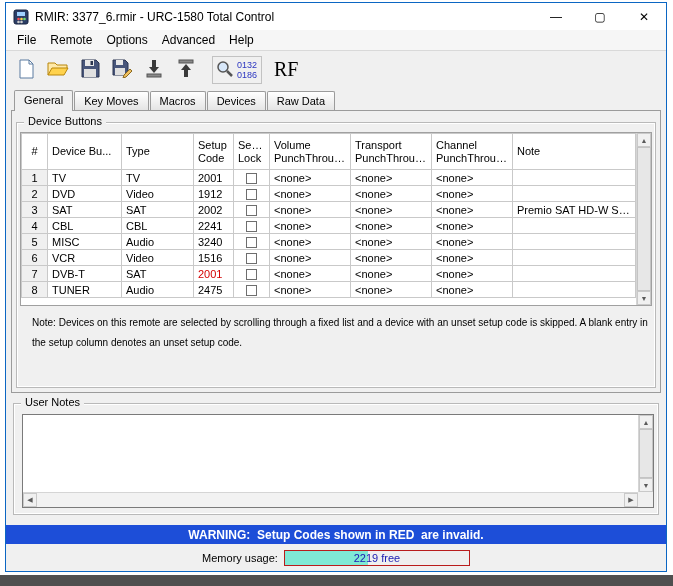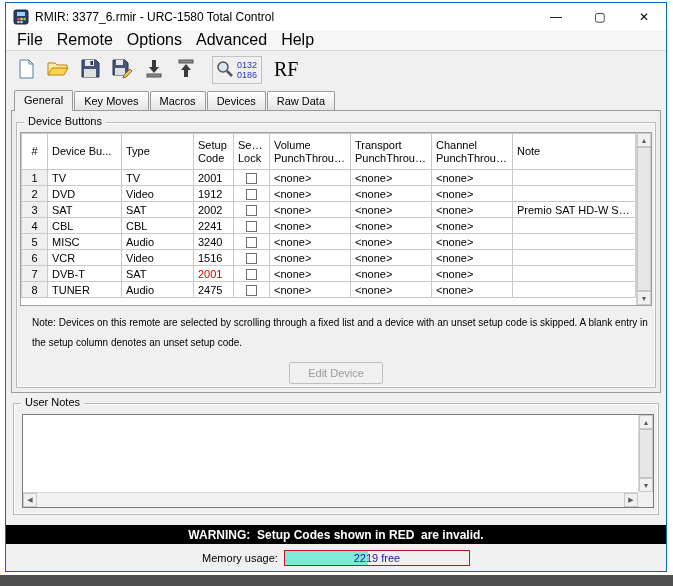--- a/index.html
+++ b/index.html
@@ -21,21 +21,21 @@
 
   
   .titlebar { height:27px; background:#ffffff; display:flex; align-items:center; padding-left:7px; flex:0 0 auto; }
   .app-icon { width:16px; height:16px; flex:0 0 auto; }
   .title-text { margin-left:6px; font-size:12px; white-space:nowrap; }
   .win-controls { margin-left:auto; display:flex; height:100%; }
   .win-btn { width:44px; height:100%; display:flex; align-items:center; justify-content:center; font-size:12px; color:#000; cursor:default; }
 
   
   .menubar { height:21px; background:#f6f6f6; border-bottom:1px solid #d9d9d9; display:flex; align-items:center; padding-left:4px; flex:0 0 auto; }
-  .menu-item { padding:2px 7px; font-size:16px; }
+  .menu-item { padding:2px 7px; font-size:12px; }
 
   
   .toolbar { height:37px; background:#f0f0f0; display:flex; align-items:center; padding-left:6px; gap:4px; flex:0 0 auto; }
   .tool-btn { width:28px; height:28px; display:flex; align-items:center; justify-content:center; border:1px solid transparent; }
   .sig-box { display:flex; align-items:center; gap:3px; border:1px solid #c2c2c2; padding:1px 4px 1px 2px; margin-left:8px; height:28px; }
   .sig-nums { display:flex; flex-direction:column; justify-content:center; color:#2b35c0; font-size:9px; line-height:10px; }
   .rf-label { font-family:"Liberation Serif", serif; font-size:20px; margin-left:8px; letter-spacing:0px; }
 
   
   .tabbar { display:flex; align-items:flex-end; padding:2px 0 0 8px; background:#f0f0f0; height:22px; flex:0 0 auto; position:relative; z-index:2; }
@@ -90,21 +90,21 @@
   .textarea-shell { position:relative; height:94px; border:1px solid #7a7a7a; background:#ffffff; display:flex; flex-direction:column; }
   .ta-main { display:flex; flex:1; }
   .ta-text { flex:1; background:#fff; }
   .ta-hrow { display:flex; height:15px; flex:0 0 auto; }
   .hscroll { flex:1; background:#f2f2f2; border-top:1px solid #d5d5d5; display:flex; }
   .hscroll .scroll-btn { width:14px; height:100%; }
   .hscroll .htrack { flex:1; }
   .ta-corner { width:15px; background:#f0f0f0; flex:0 0 auto; }
 
   
-  .warning-bar { margin-top:10px; height:19px; background:#000000; color:#ffffff; font-weight:bold; font-size:12px; display:flex; align-items:center; justify-content:center; white-space:pre; flex:0 0 auto; }
+  .warning-bar { margin-top:10px; height:19px; background:#1d4ed8; color:#ffffff; font-weight:bold; font-size:12px; display:flex; align-items:center; justify-content:center; white-space:pre; flex:0 0 auto; }
 
   
   .statusbar { flex:1; display:flex; align-items:center; justify-content:center; gap:6px; }
   .mem-label { font-size:11px; }
   .mem-bar { position:relative; width:186px; height:16px; border:1px solid #b91c1c; background:#efefef; }
   .mem-fill { position:absolute; left:0; top:0; bottom:0; width:45%; background:#7fe9d5; }
   .mem-text { position:absolute; inset:0; display:flex; align-items:center; justify-content:center; color:#1b1bb0; font-size:11px; }
 </style>
 </head>
 <body>
@@ -336,23 +336,20 @@
         </div>
         <div class="vscroll">
           <div class="scroll-btn">▲</div>
           <div class="thumb"></div>
           <div class="scroll-btn">▼</div>
         </div>
       </div>
 
       <div class="panel-note">Note:  Devices on this remote are selected by scrolling through a fixed list and a device with an unset setup code is skipped.  A blank entry in the setup column denotes an unset setup code.</div>
 
-      <div class="edit-btn-row">
-        <button class="edit-btn" disabled="">Edit Device</button>
-      </div>
     </div>
   </div>
 
   <div class="group user-notes-group">
     <span class="group-title">User Notes</span>
     <div class="textarea-shell">
       <div class="ta-main">
         <div class="ta-text"></div>
         <div class="vscroll">
           <div class="scroll-btn">▲</div>

